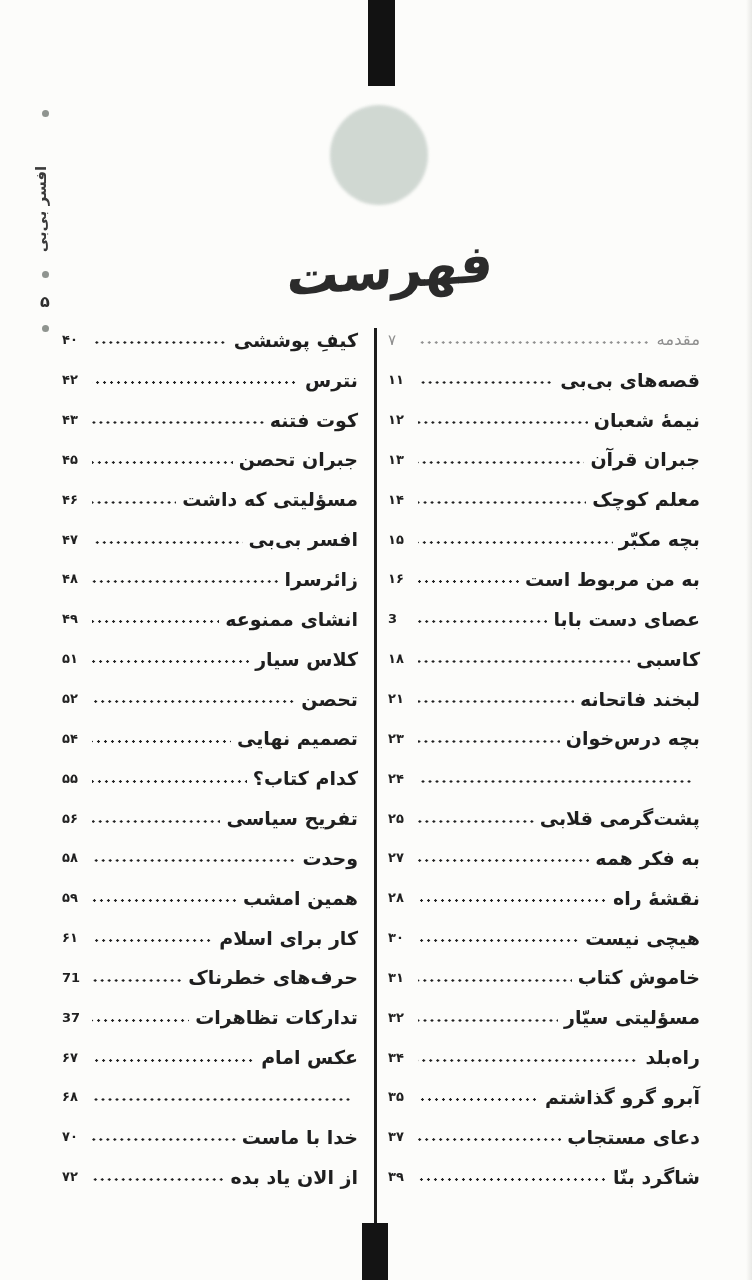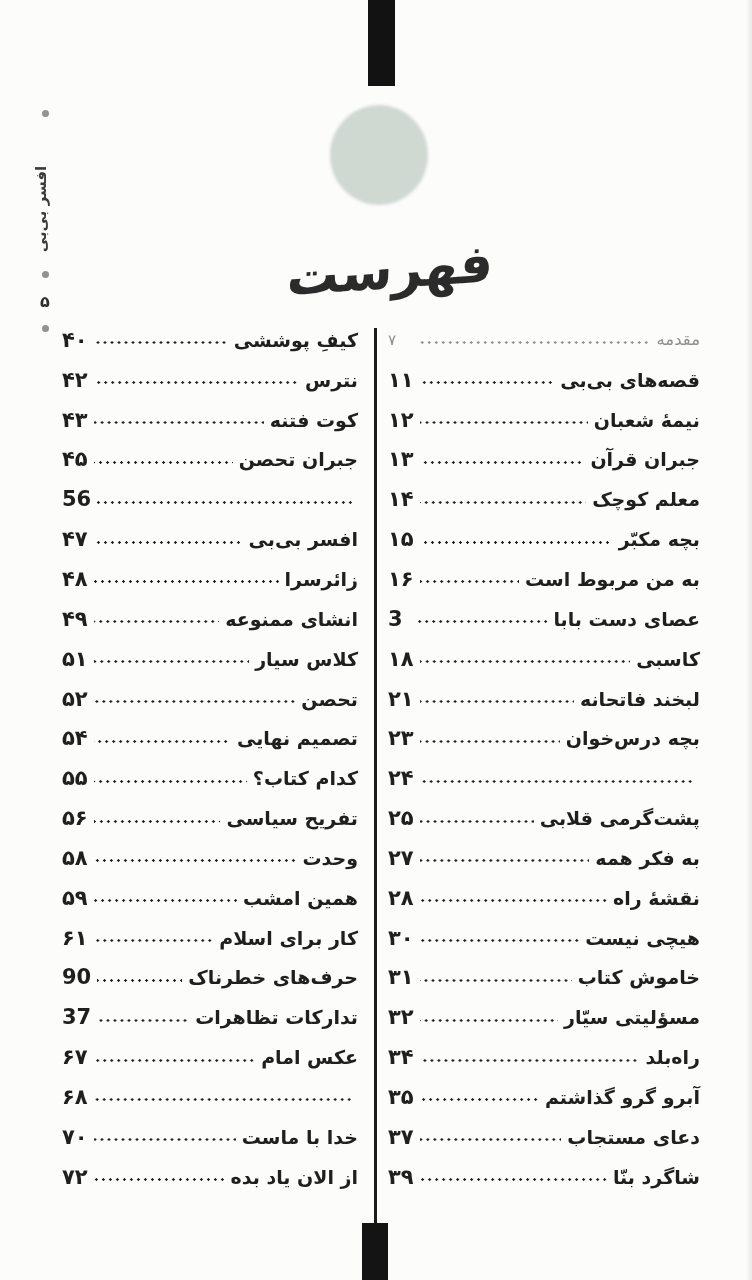--- a/index.html
+++ b/index.html
@@ -78,21 +78,21 @@
     flex:1;height:5px;margin:0 6px;
     align-self:center;
     background-image:radial-gradient(circle,currentColor 1.15px,transparent 1.45px);
     background-size:7px 5px;
     background-position:center;
     background-repeat:repeat-x;
     transform:translateY(3px);
     min-width:8px;
   }
   .toc-row .p{
-    font-size:21px;white-space:nowrap;min-width:24px;text-align:left;
+    font-size:13px;white-space:nowrap;min-width:24px;text-align:left;
   }
   .toc-row.muted{
     color:#8f8f8f;font-weight:400;font-size:16.5px;
   }
   .toc-row.muted .p{font-size:15px;}
 </style>
 </head>
 <body>
 
 <div class="page">
@@ -239,22 +239,23 @@
         <span class="t">کوت فتنه</span>
         <span class="leader"></span>
         <span class="p">۴۳</span>
       </div>
       <div class="toc-row">
         <span class="t">جبران تحصن</span>
         <span class="leader"></span>
         <span class="p">۴۵</span>
       </div>
       <div class="toc-row">
-        <span class="leader"></span>
-        <span class="p">56</span>
+        <span class="t">مسؤلیتی که داشت</span>
+        <span class="leader"></span>
+        <span class="p">۴۶</span>
       </div>
       <div class="toc-row">
         <span class="t">افسر بی‌بی</span>
         <span class="leader"></span>
         <span class="p">۴۷</span>
       </div>
       <div class="toc-row">
         <span class="t">زائرسرا</span>
         <span class="leader"></span>
         <span class="p">۴۸</span>
@@ -300,21 +301,21 @@
         <span class="p">۵۹</span>
       </div>
       <div class="toc-row">
         <span class="t">کار برای اسلام</span>
         <span class="leader"></span>
         <span class="p">۶۱</span>
       </div>
       <div class="toc-row">
         <span class="t">حرف‌های خطرناک</span>
         <span class="leader"></span>
-        <span class="p">90</span>
+        <span class="p">71</span>
       </div>
       <div class="toc-row">
         <span class="t">تدارکات تظاهرات</span>
         <span class="leader"></span>
         <span class="p">37</span>
       </div>
       <div class="toc-row">
         <span class="t">عکس امام</span>
         <span class="leader"></span>
         <span class="p">۶۷</span>

